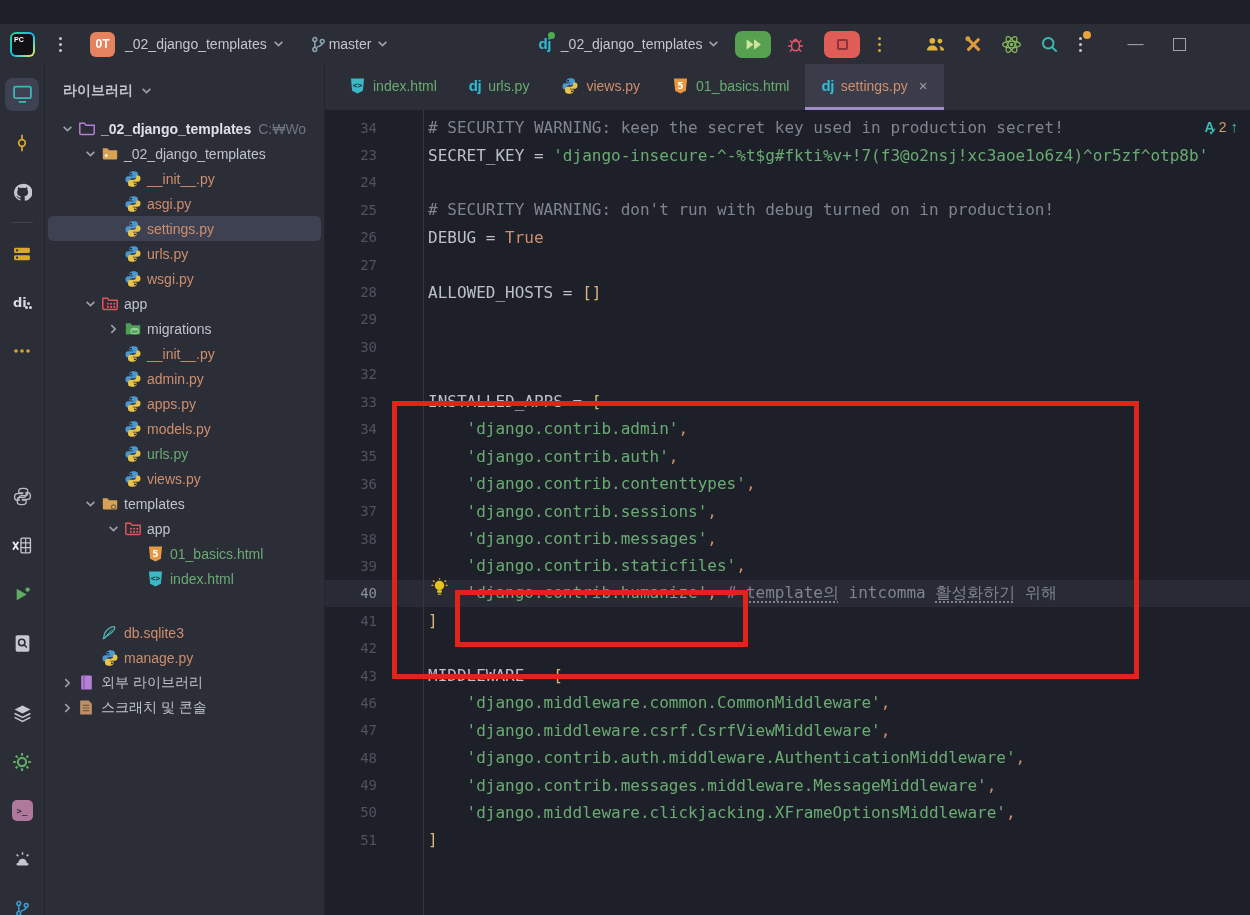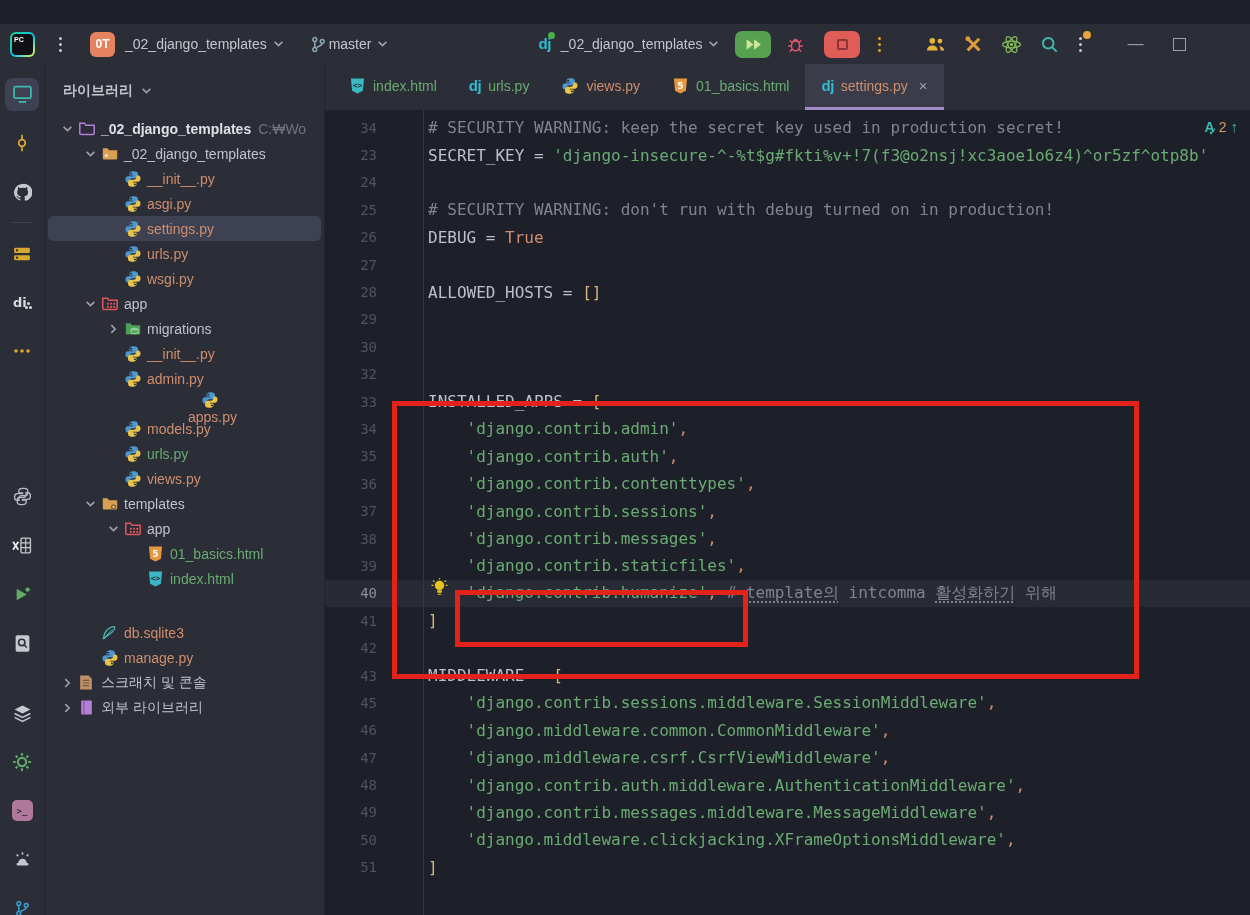--- a/index.html
+++ b/index.html
@@ -506,21 +506,21 @@
             <span class="ticon">
               <svg width="18" height="18" viewBox="0 0 16 16">
                 <path d="M7.9 1.2c-1.9 0-3 .8-3 2.1v1.6h3.2v.7H3.5c-1.3 0-2.2 1.1-2.2 2.8s.9 2.8 2.2 2.8H5V9.7c0-1.3 1.1-2.4 2.4-2.4h3c1.1 0 2-.9 2-2V3.3c0-1.3-1.4-2.1-3-2.1z" fill="#4b97ce"></path>
                 <path d="M8.1 14.8c1.9 0 3-.8 3-2.1v-1.6H7.9v-.7h4.6c1.3 0 2.2-1.1 2.2-2.8S13.8 4.8 12.5 4.8H11v1.5c0 1.3-1.1 2.4-2.4 2.4h-3c-1.1 0-2 .9-2 2v2c0 1.3 1.4 2.1 3 2.1z" fill="#e9c44b"></path>
                 <circle cx="6.3" cy="3.2" r=".8" fill="#12141c"></circle>
                 <circle cx="9.7" cy="12.8" r=".8" fill="#12141c"></circle>
               </svg>
             </span>
             <span class="tlabel salmon">admin.py</span>
           </div>
-          <div class="trow" style="padding-left: 54px; flex-direction: column;">
+          <div class="trow" style="padding-left: 54px;">
             <span class="tslot"></span>
             <span class="ticon">
               <svg width="18" height="18" viewBox="0 0 16 16">
                 <path d="M7.9 1.2c-1.9 0-3 .8-3 2.1v1.6h3.2v.7H3.5c-1.3 0-2.2 1.1-2.2 2.8s.9 2.8 2.2 2.8H5V9.7c0-1.3 1.1-2.4 2.4-2.4h3c1.1 0 2-.9 2-2V3.3c0-1.3-1.4-2.1-3-2.1z" fill="#4b97ce"></path>
                 <path d="M8.1 14.8c1.9 0 3-.8 3-2.1v-1.6H7.9v-.7h4.6c1.3 0 2.2-1.1 2.2-2.8S13.8 4.8 12.5 4.8H11v1.5c0 1.3-1.1 2.4-2.4 2.4h-3c-1.1 0-2 .9-2 2v2c0 1.3 1.4 2.1 3 2.1z" fill="#e9c44b"></path>
                 <circle cx="6.3" cy="3.2" r=".8" fill="#12141c"></circle>
                 <circle cx="9.7" cy="12.8" r=".8" fill="#12141c"></circle>
               </svg>
             </span>
             <span class="tlabel salmon">apps.py</span>
@@ -639,40 +639,40 @@
             </span>
             <span class="tlabel salmon">manage.py</span>
           </div>
           <div class="trow" style="padding-left: 8px;">
             <span class="tslot">
               <svg width="11" height="8" viewBox="0 0 10 7" style="transform: rotate(-90deg);">
                 <path d="M1.5 1.5l3.5 3.5 3.5-3.5" fill="none" stroke="currentColor" stroke-width="1.5"></path>
               </svg>
             </span>
             <span class="ticon">
-              <svg width="16" height="17" viewBox="0 0 15 16">
-                <path d="M2 1.5h8l3 3v10H2z" fill="#bd9068"></path>
-                <path d="M4.5 6h6M4.5 8.5h6M4.5 11h6" stroke="#7a5a3e" stroke-width="1.1"></path>
-              </svg>
-            </span>
-            <span class="tlabel ">스크래치 및 콘솔</span>
+              <svg width="17" height="17" viewBox="0 0 16 16">
+                <path d="M3 2.4c0-.6.4-1 1-1h8c.6 0 1 .4 1 1v11.2c0 .6-.4 1-1 1H4c-.6 0-1-.4-1-1z" fill="#b57fd6"></path>
+                <path d="M5.6 1.4v13.2" stroke="#8e5cb0" stroke-width="1.3"></path>
+              </svg>
+            </span>
+            <span class="tlabel ">외부 라이브러리</span>
           </div>
           <div class="trow" style="padding-left: 8px;">
             <span class="tslot">
               <svg width="11" height="8" viewBox="0 0 10 7" style="transform: rotate(-90deg);">
                 <path d="M1.5 1.5l3.5 3.5 3.5-3.5" fill="none" stroke="currentColor" stroke-width="1.5"></path>
               </svg>
             </span>
             <span class="ticon">
-              <svg width="17" height="17" viewBox="0 0 16 16">
-                <path d="M3 2.4c0-.6.4-1 1-1h8c.6 0 1 .4 1 1v11.2c0 .6-.4 1-1 1H4c-.6 0-1-.4-1-1z" fill="#b57fd6"></path>
-                <path d="M5.6 1.4v13.2" stroke="#8e5cb0" stroke-width="1.3"></path>
-              </svg>
-            </span>
-            <span class="tlabel ">외부 라이브러리</span>
+              <svg width="16" height="17" viewBox="0 0 15 16">
+                <path d="M2 1.5h8l3 3v10H2z" fill="#bd9068"></path>
+                <path d="M4.5 6h6M4.5 8.5h6M4.5 11h6" stroke="#7a5a3e" stroke-width="1.1"></path>
+              </svg>
+            </span>
+            <span class="tlabel ">스크래치 및 콘솔</span>
           </div>
         </div>
       <div id="tree-hscroll"></div>
     </aside>
 
     <section id="editor">
       <div id="tabbar">
           <div class="tab">
             <span style="display: flex;">
               <svg width="17" height="18" viewBox="0 0 16 17">
@@ -732,21 +732,20 @@
             <div class="cline"><span class="ln">34</span><span class="ct"><span class="c-pl">    </span><span class="c-st">'django.contrib.admin'</span><span class="c-cma">,</span></span></div>
             <div class="cline"><span class="ln">35</span><span class="ct"><span class="c-pl">    </span><span class="c-st">'django.contrib.auth'</span><span class="c-cma">,</span></span></div>
             <div class="cline"><span class="ln">36</span><span class="ct"><span class="c-pl">    </span><span class="c-st">'django.contrib.contenttypes'</span><span class="c-cma">,</span></span></div>
             <div class="cline"><span class="ln">37</span><span class="ct"><span class="c-pl">    </span><span class="c-st">'django.contrib.sessions'</span><span class="c-cma">,</span></span></div>
             <div class="cline"><span class="ln">38</span><span class="ct"><span class="c-pl">    </span><span class="c-st">'django.contrib.messages'</span><span class="c-cma">,</span></span></div>
             <div class="cline"><span class="ln">39</span><span class="ct"><span class="c-pl">    </span><span class="c-st">'django.contrib.staticfiles'</span><span class="c-cma">,</span></span></div>
             <div class="cline current"><span class="ln">40</span><span class="ct"><span class="c-pl">    </span><span class="c-st">'django.contrib.humanize'</span><span class="c-cma">,</span><span class="c-pl"> </span><span class="c-cm"># </span><span class="c-cm c-u">template의</span><span class="c-cm"> intcomma </span><span class="c-cm c-u">활성화하기</span><span class="c-cm"> 위해</span></span></div>
             <div class="cline"><span class="ln">41</span><span class="ct"><span class="c-br">]</span></span></div>
             <div class="cline"><span class="ln">42</span><span class="ct"></span></div>
             <div class="cline"><span class="ln">43</span><span class="ct"><span class="c-pl">MIDDLEWARE</span><span class="c-pl"> = </span><span class="c-br">[</span></span></div>
-            <div class="cline"><span class="ln">45</span><span class="ct"><span class="c-pl">    </span><span class="c-st">'django.contrib.sessions.middleware.SessionMiddleware'</span><span class="c-cma">,</span></span></div>
             <div class="cline"><span class="ln">46</span><span class="ct"><span class="c-pl">    </span><span class="c-st">'django.middleware.common.CommonMiddleware'</span><span class="c-cma">,</span></span></div>
             <div class="cline"><span class="ln">47</span><span class="ct"><span class="c-pl">    </span><span class="c-st">'django.middleware.csrf.CsrfViewMiddleware'</span><span class="c-cma">,</span></span></div>
             <div class="cline"><span class="ln">48</span><span class="ct"><span class="c-pl">    </span><span class="c-st">'django.contrib.auth.middleware.AuthenticationMiddleware'</span><span class="c-cma">,</span></span></div>
             <div class="cline"><span class="ln">49</span><span class="ct"><span class="c-pl">    </span><span class="c-st">'django.contrib.messages.middleware.MessageMiddleware'</span><span class="c-cma">,</span></span></div>
             <div class="cline"><span class="ln">50</span><span class="ct"><span class="c-pl">    </span><span class="c-st">'django.middleware.clickjacking.XFrameOptionsMiddleware'</span><span class="c-cma">,</span></span></div>
             <div class="cline"><span class="ln">51</span><span class="ct"><span class="c-br">]</span></span></div>
           </div>
         <div id="gutterline"></div>
         <div id="bulb"><svg width="19" height="20" viewBox="0 0 16 17">
               <path d="M8 1v1.2M2.6 3l1 1M13.4 3l-1 1M1.2 7.2h1.5M13.3 7.2h1.5" stroke="#e8c21f" stroke-width="1.1"></path>

